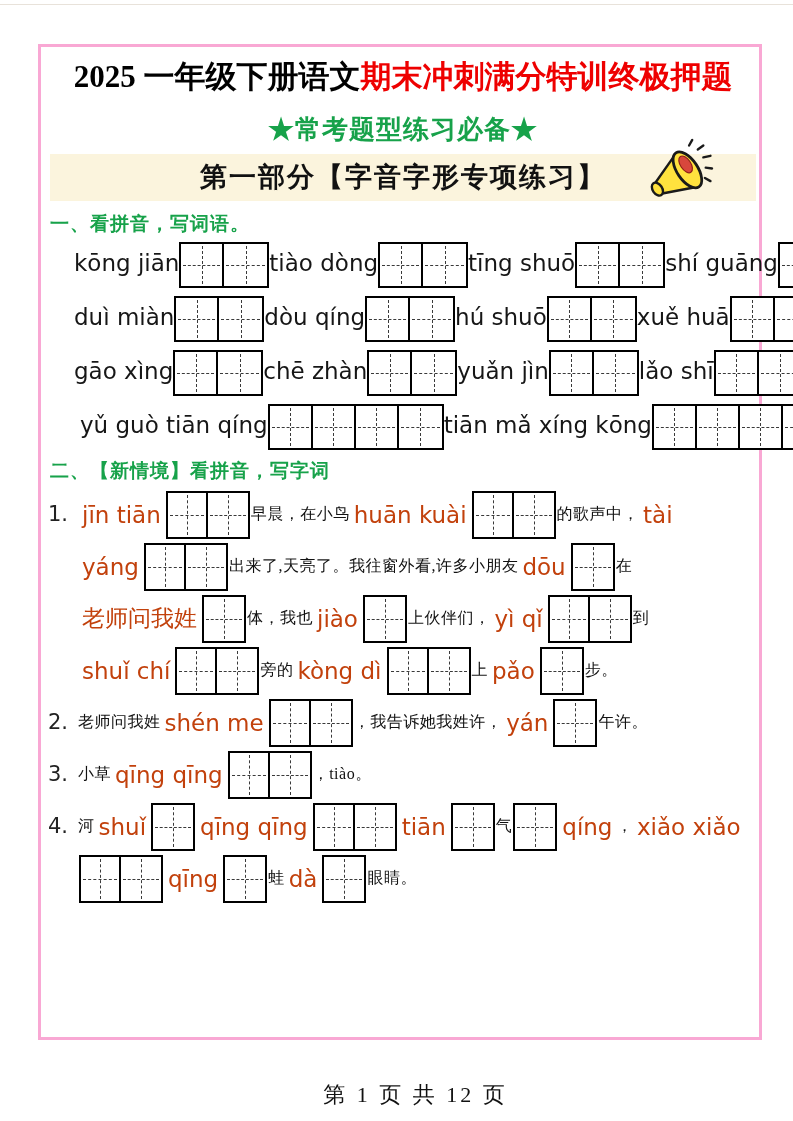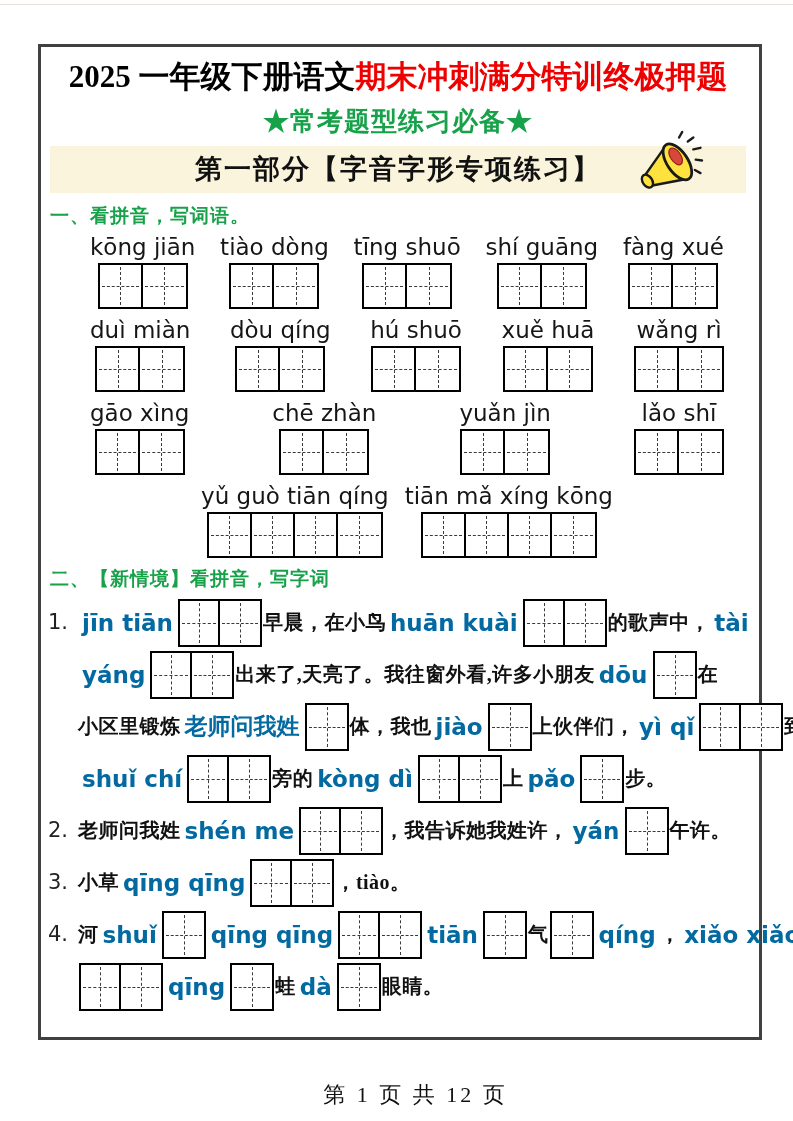--- a/index.html
+++ b/index.html
@@ -8,47 +8,47 @@
   }
   html,body{margin:0;padding:0;}
   body{
     width:793px;height:1121px;background:#ffffff;position:relative;
     font-family:"Liberation Serif","DejaVu Serif",serif;color:var(--ink);
     overflow:hidden;
   }
   .topline{position:absolute;left:0;top:4px;width:793px;border-top:1px solid #e8e2da;}
   .frame{
     position:absolute;left:38px;top:44px;width:724px;height:996px;
-    border:3px solid #404040;box-sizing:border-box;background:#fff;
-    padding:4px 11px 0 7px;
+    border:3px solid #f9a8d4;box-sizing:border-box;background:#fff;
+    padding:4px 1px 0 7px;
   }
   .title{
     margin:4px 0 0 0;text-align:center;font-size:31px;font-weight:bold;
     white-space:nowrap;line-height:1.45;
   }
   .t-black{color:#000;}
   .t-red{color:var(--red);}
   .subtitle{
     text-align:center;font-size:26px;font-weight:bold;color:var(--green);
-    margin:4px 0 7px 0;letter-spacing:1px;
+    margin:12px 0 7px 0;letter-spacing:1px;
   }
   .banner{
     position:relative;margin:0 2px 10px 2px;background:var(--banner-bg);
     height:47px;display:flex;align-items:center;justify-content:center;
     font-size:27px;font-weight:bold;letter-spacing:2px;
   }
   .megaphone{position:absolute;right:40px;top:-18px;width:76px;height:76px;}
   .sec-heading{
     color:var(--green);font-weight:bold;font-size:19px;margin:2px 0 5px 2px;
     letter-spacing:1px;
   }
   #word-rows{padding:0 24px 0 26px;}
   .word-row{display:flex;justify-content:space-between;margin-bottom:8px;}
-  .word-row.wide{padding:0 6px;justify-content:center;}
-  .word-col{display:flex;flex-direction:column;align-items:center;margin-left:16px;}
+  .word-row.wide{padding:0 6px;}
+  .word-col{display:flex;flex-direction:row;align-items:center;}
   .pinyin{
     font-family:"DejaVu Sans","Liberation Sans",sans-serif;
     font-size:23px;color:#161616;margin-bottom:3px;white-space:nowrap;
   }
   .tzbox{display:inline-flex;border:2.5px solid var(--box-border);background:#fff;flex:none;}
   .tzcell{width:43px;height:42px;border-right:2.5px solid var(--box-border);position:relative;box-sizing:border-box;flex:none;}
   .tzcell:last-child{border-right:none;}
   .tzcell::before{
     content:"";position:absolute;left:50%;top:2px;bottom:2px;
     border-left:1.5px dashed #3a3a3a;
@@ -58,24 +58,24 @@
     border-top:1.5px dashed #3a3a3a;
   }
   #sentences{padding-right:2px;}
   .sentence{display:flex;align-items:flex-start;}
   .sent-num{
     width:30px;flex:none;font-size:21px;padding-top:13px;
     font-family:"DejaVu Sans","Liberation Sans",sans-serif;color:#222;
   }
   .sent-lines{flex:1;min-width:0;}
   .sent-line{display:flex;align-items:center;min-height:52px;white-space:nowrap;}
-  .cn{font-size:20px;font-weight:700;letter-spacing:0.5px;}
+  .cn{font-size:16px;font-weight:400;letter-spacing:0.5px;}
   .py{
     font-family:"DejaVu Sans","Liberation Sans",sans-serif;font-size:23px;
-    margin:8px 4px;color:#0369a1;font-weight:bold;
+    margin:8px 4px;color:#c2410c;
   }
   .tzbox.inline{margin:0 1px;}
   .tzbox.inline .tzcell{width:40px;height:44px;}
   .footer{
     position:absolute;left:0;top:1080px;width:793px;text-align:center;
     font-size:22px;letter-spacing:3px;color:#111;padding-left:19px;
   }
 </style>
 </head>
 <body>
@@ -264,21 +264,20 @@
               <span class="tzcell"></span>
             </div>
             <span class="cn">出来了,天亮了。我往窗外看,许多小朋友</span>
             <span class="py">dōu</span>
             <div class="tzbox inline">
               <span class="tzcell"></span>
             </div>
             <span class="cn">在</span>
           </div>
           <div class="sent-line">
-            <span class="cn">小区里锻炼</span>
             <span class="py">老师问我姓</span>
             <div class="tzbox inline">
               <span class="tzcell"></span>
             </div>
             <span class="cn">体，我也</span>
             <span class="py">jiào</span>
             <div class="tzbox inline">
               <span class="tzcell"></span>
             </div>
             <span class="cn">上伙伴们，</span>

